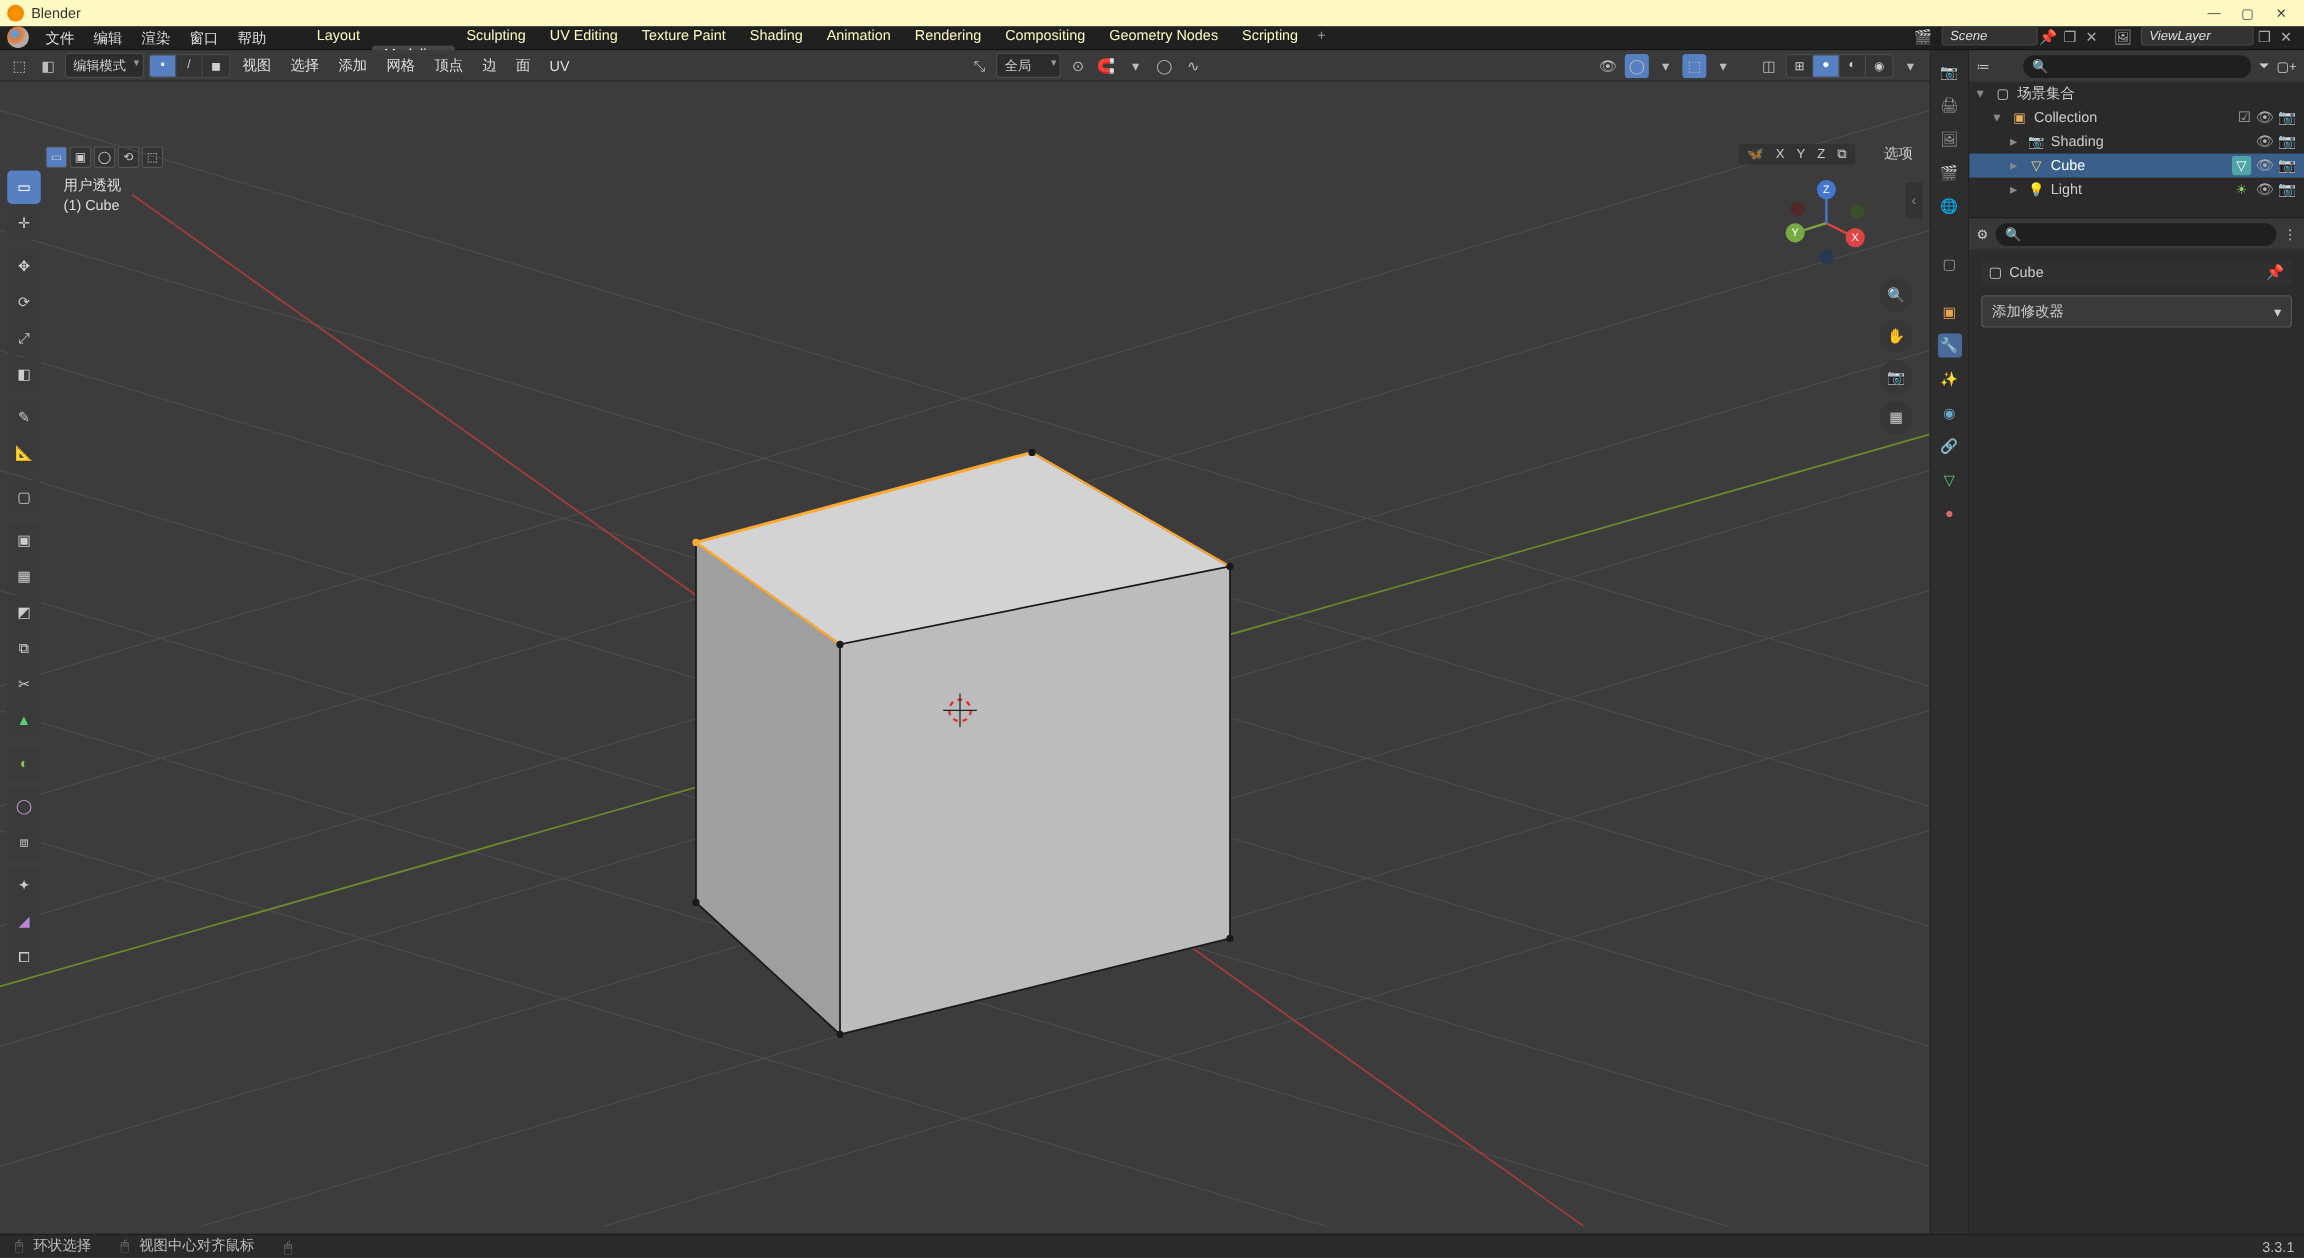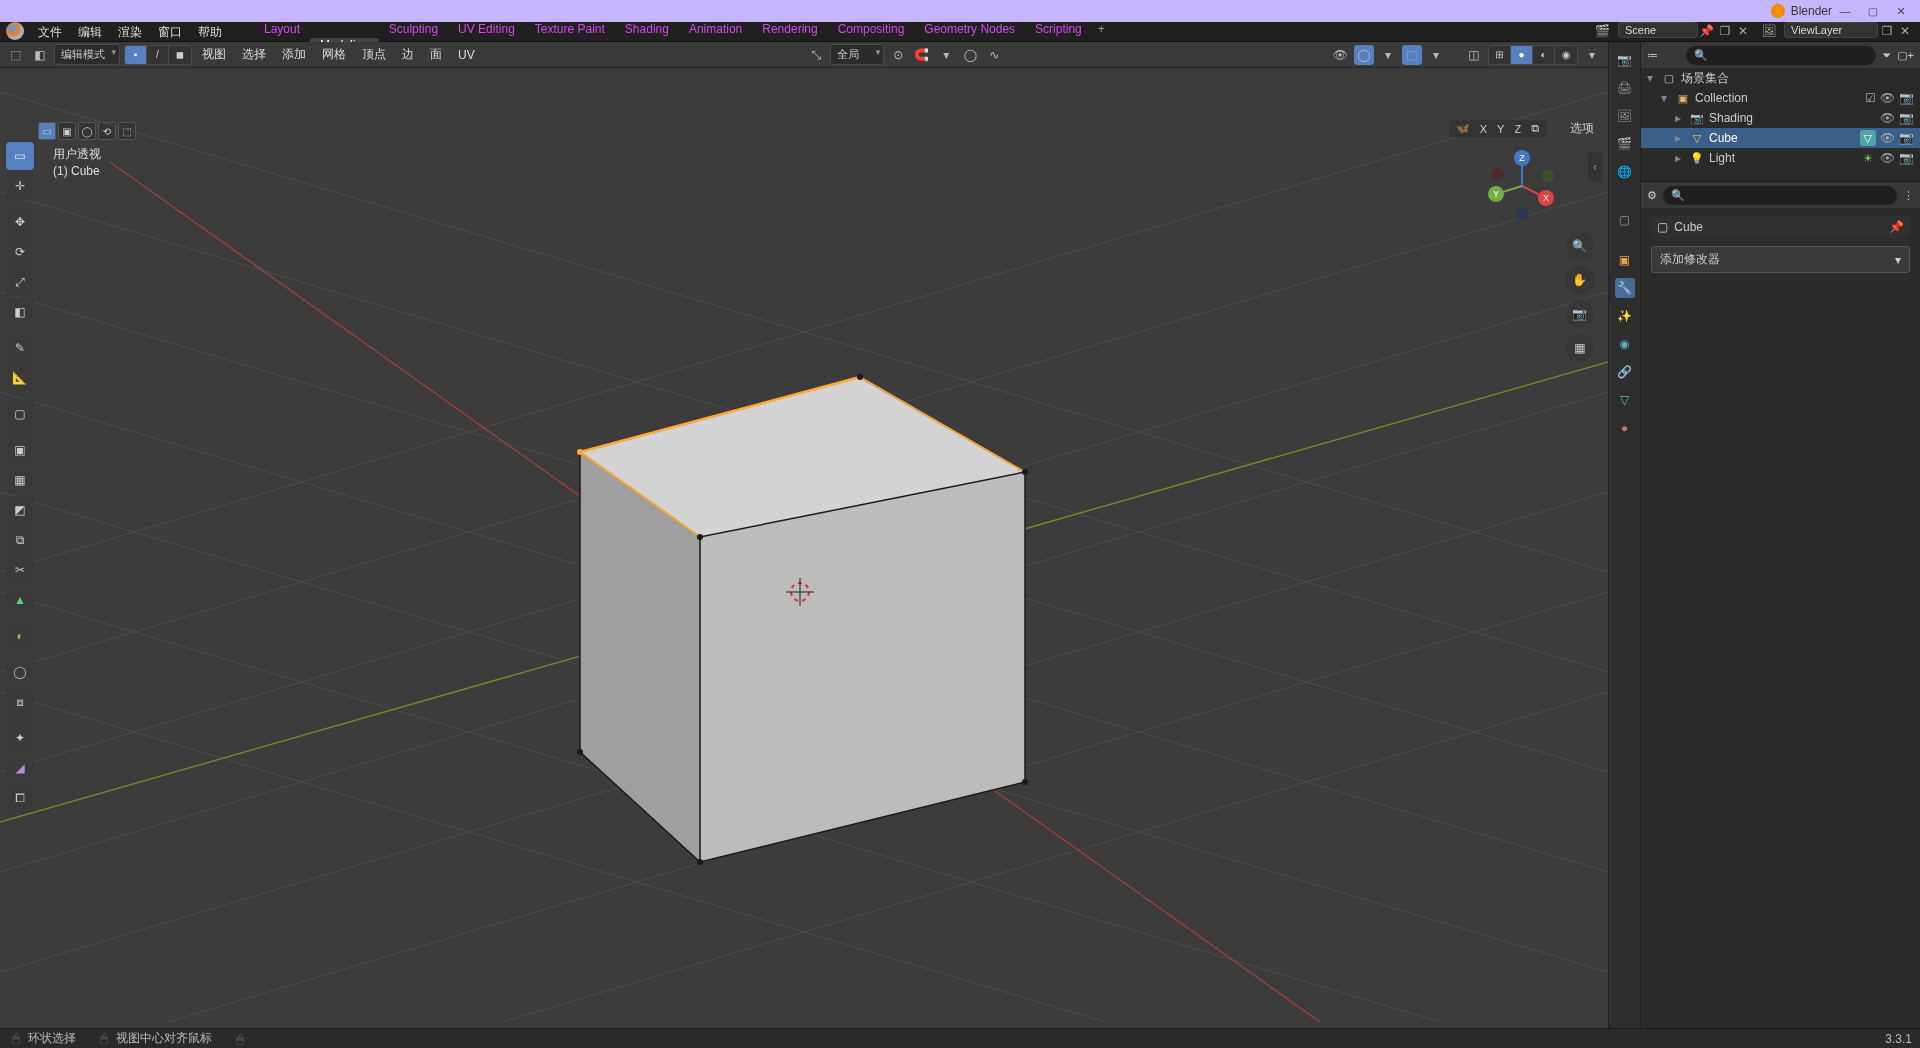--- a/index.html
+++ b/index.html
@@ -1,33 +1,33 @@
 <!DOCTYPE html>
 <html><head>
 <meta charset="utf-8">
 <style>
 * { margin:0; padding:0; box-sizing:border-box; font-family:Arial,"Microsoft YaHei",sans-serif; }
 body { width:1920px; height:1048px; background:#3c3c3c; overflow:hidden; color:#ccc; font-size:12px; user-select:none; }
 
 
-.titlebar { height:22px; background:#c4b5fd; display:flex; align-items:center; padding:0 6px; justify-content:flex-end; color:#333; }
+.titlebar { height:22px; background:#fef9c3; display:flex; align-items:center; padding:0 6px; justify-content:space-between; color:#333; }
 .titlebar .left { display:flex; align-items:center; gap:6px; }
 .titlebar .logo { width:14px; height:14px; background:radial-gradient(circle,#ff9a00,#e67e00); border-radius:50%; }
 .winctl { display:flex; gap:2px; }
 .winctl span { width:26px; height:18px; display:flex; align-items:center; justify-content:center; font-size:11px; color:#444; }
 
 
 .menubar { height:20px; background:#202020; display:flex; align-items:flex-start; padding:0 6px; gap:0; border-bottom:1px solid #111; }
 .menubar .blogo { width:18px; height:18px; background:radial-gradient(circle at 35% 35%,#5b9dd9 10%,#e8792d 35%,#b0b0b0 60%); border-radius:50%; margin-right:6px; }
 .menubar .mitem { padding:0 8px; color:#ddd; font-size:12px; line-height:20px; }
 .menubar .spacer { flex:1; }
-.menubar .tab { padding:0 10px; color:#d946ef; font-size:12px; border-radius:3px; }
+.menubar .tab { padding:0 10px; color:#fef9c3; font-size:12px; border-radius:3px; }
 .menubar .tab.active { background:#454545; color:#fff;margin-top:16px; }
 .menubar .plus { color:#999; padding:0 6px; }
-.menubar .sceneinput { background:#333; border:1px solid #444; border-radius:3px; padding:1px 6px; margin-left:6px; width:80px; color:#ddd; font-size:11px; }
+.menubar .sceneinput { background:#333; border:1px solid #444; border-radius:3px; padding:1px 6px; margin-left:6px; width:80px; color:#ddd; font-size:11px;font-style:italic; }
 .menubar .icobtn { width:18px; height:18px; display:inline-flex; align-items:center; justify-content:center; color:#aaa; }
 
 
 .vheader { height:26px; background:#3a3a3a; display:flex; align-items:center; padding:0 6px; gap:4px; border-bottom:1px solid #262626; }
 .vheader .dd { background:#2c2c2c; border:1px solid #4a4a4a; border-radius:3px; padding:2px 14px 2px 6px; font-size:11px; position:relative; }
 .vheader .dd::after { content:'▾'; position:absolute; right:3px; top:2px; font-size:9px; color:#999; }
 .vheader .mitem { padding:0 6px; font-size:12px; color:#ddd;text-align:center; }
 .vheader .seg { display:flex; border:1px solid #4a4a4a; border-radius:3px; overflow:hidden; }
 .vheader .seg span { width:22px; height:18px; display:flex; align-items:center; justify-content:center; background:#333; color:#ccc; font-size:10px; border-right:1px solid #4a4a4a; }
 .vheader .seg span:last-child { border-right:none; }

